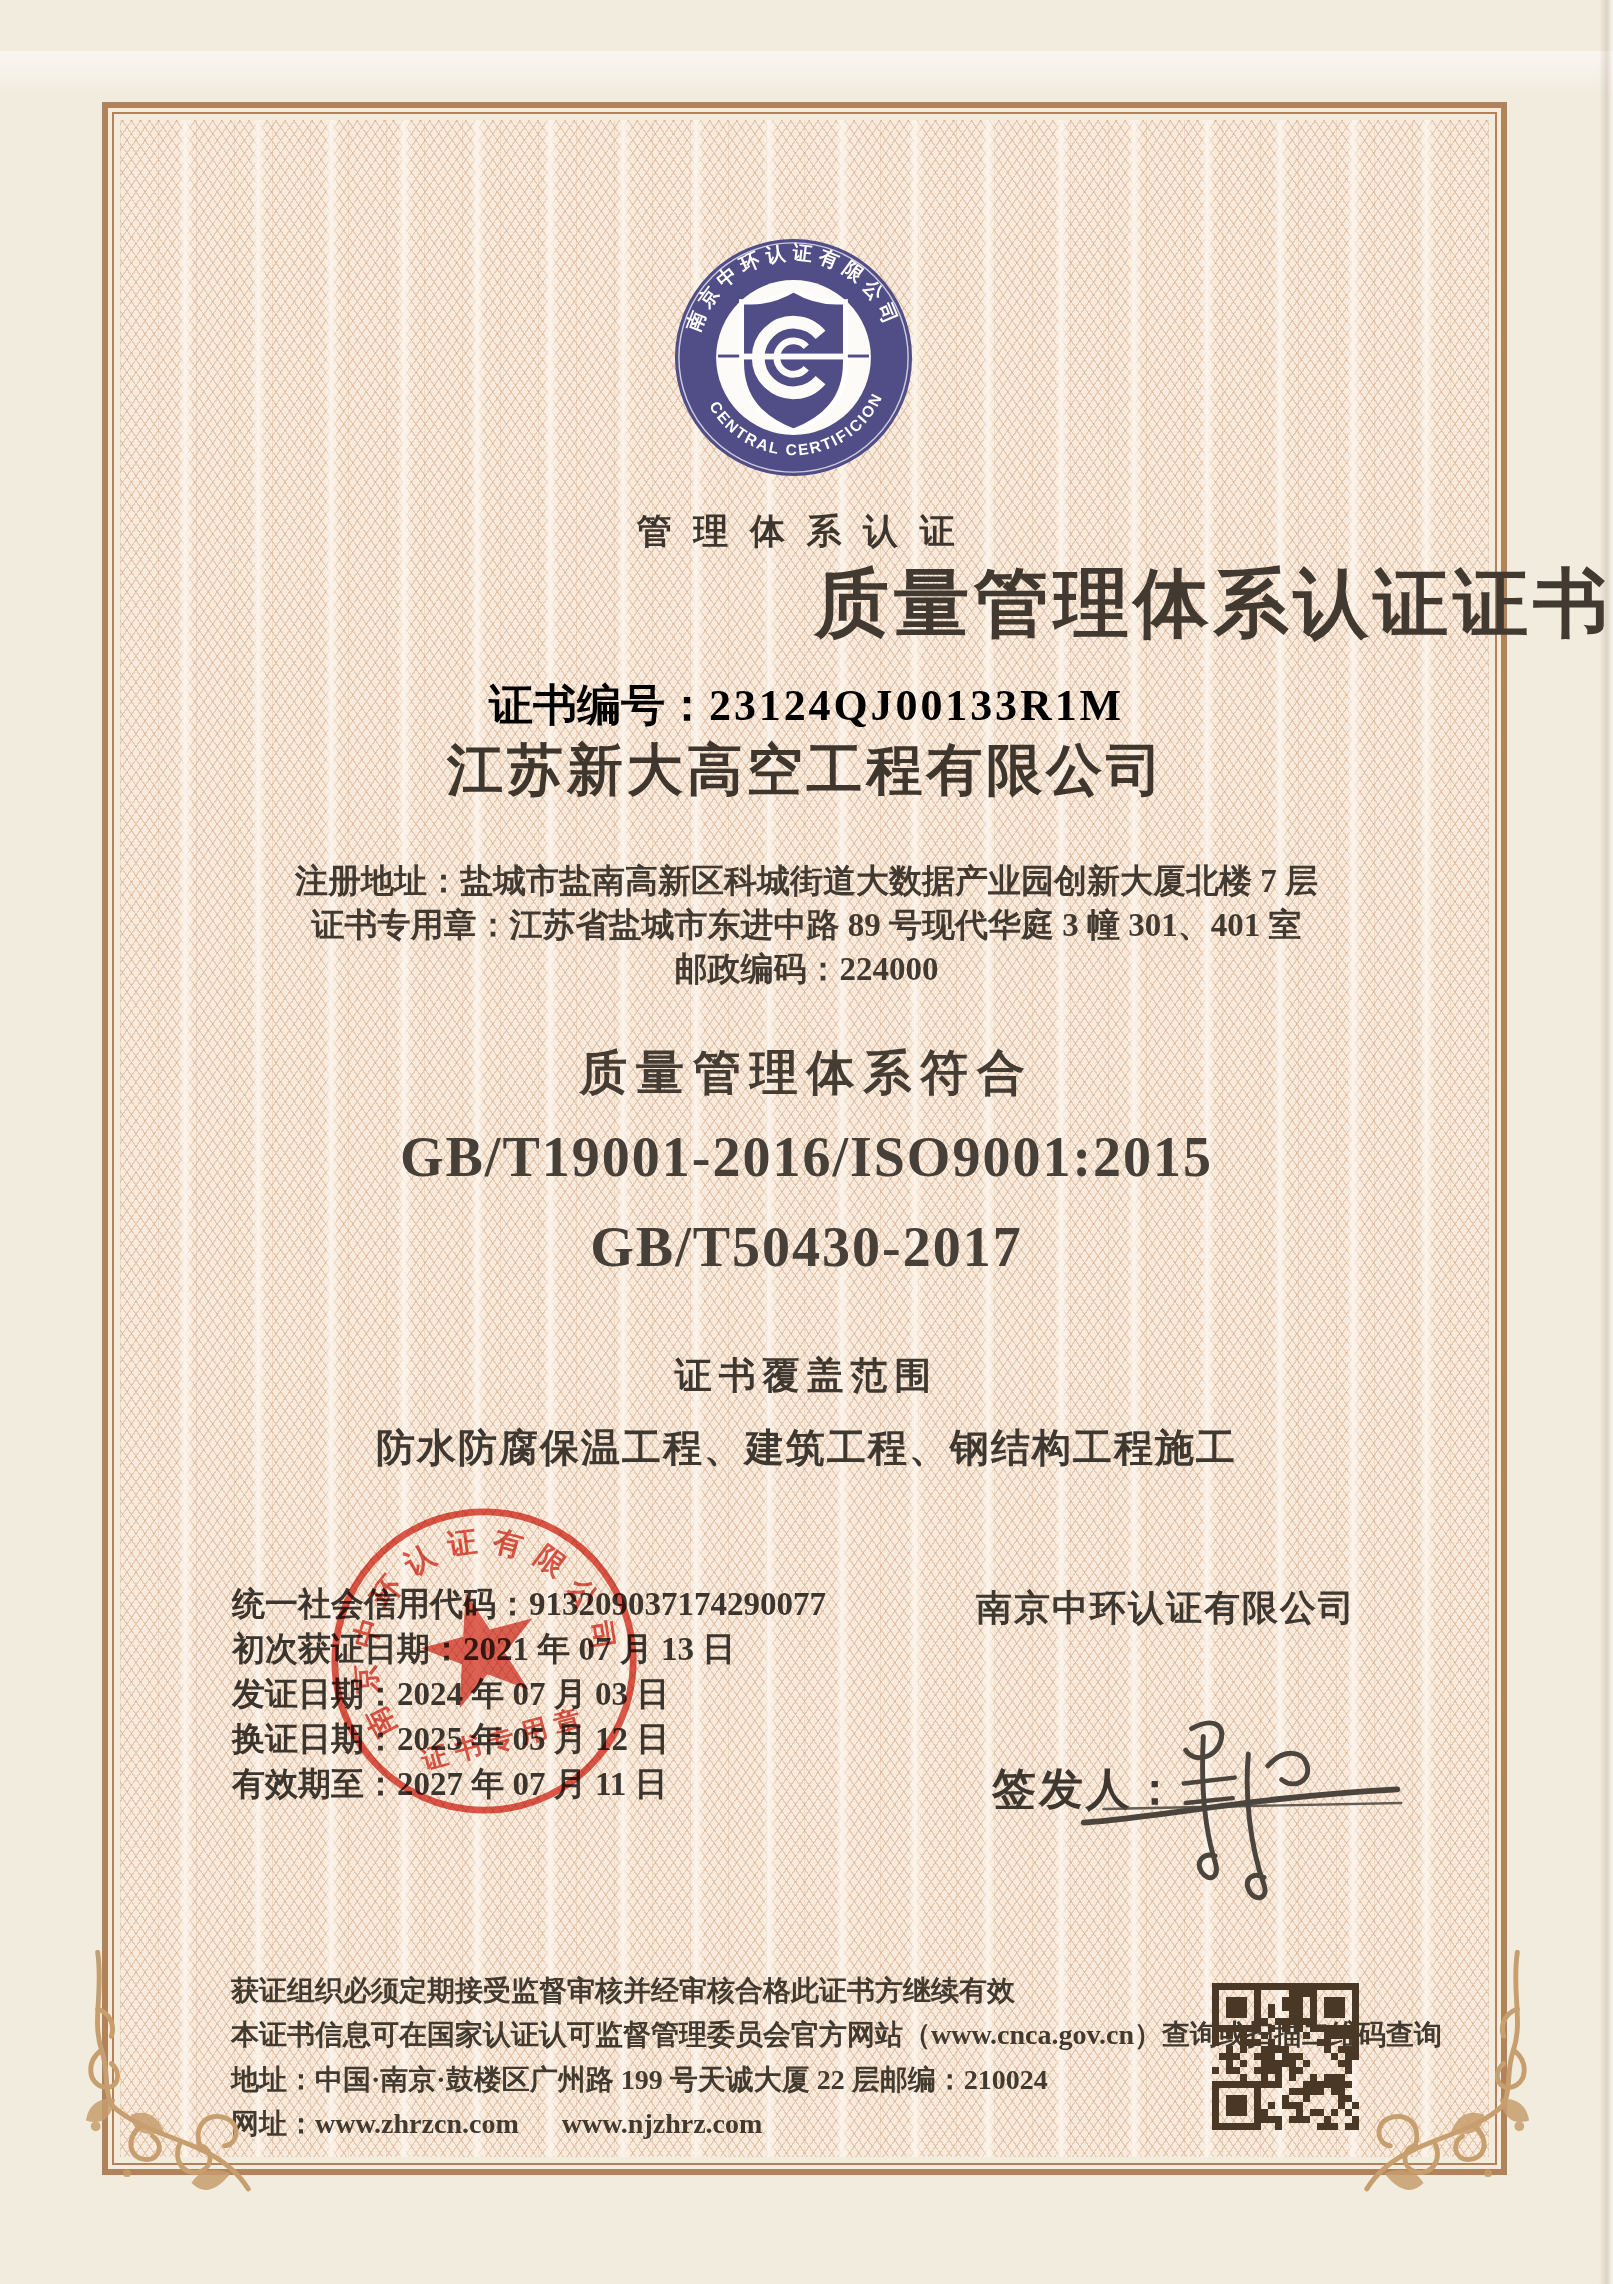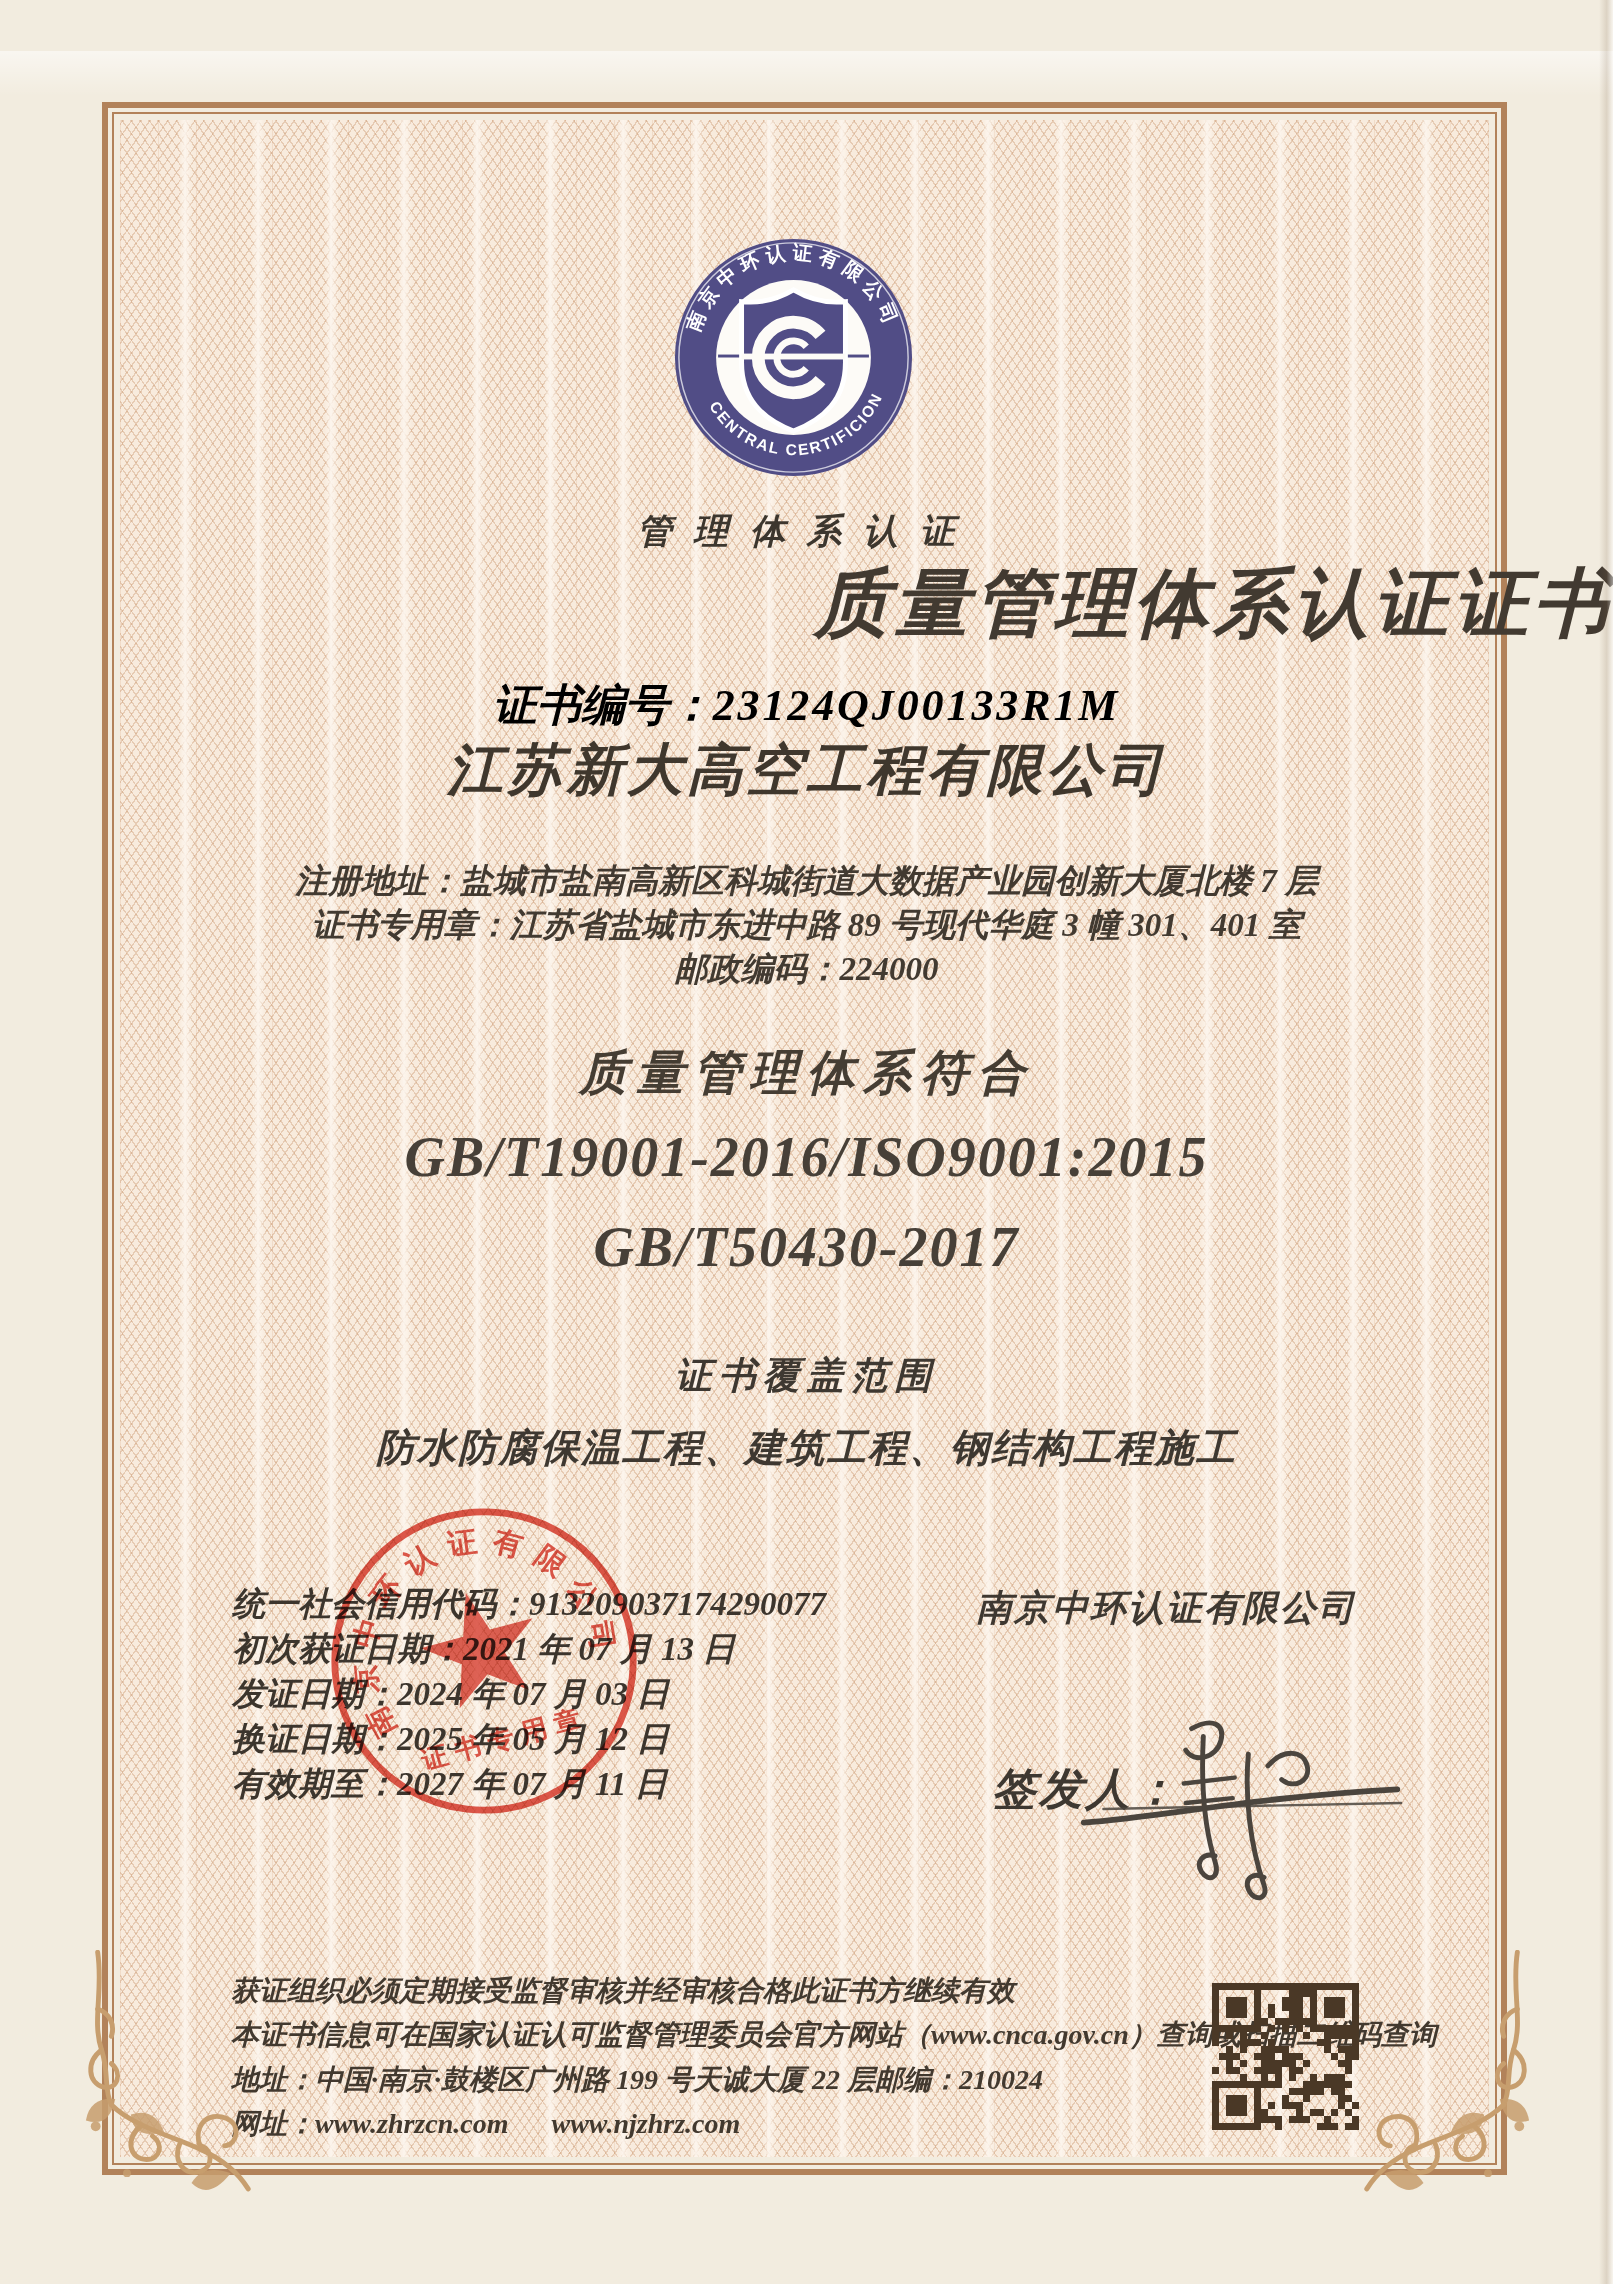--- a/index.html
+++ b/index.html
@@ -30,21 +30,21 @@
     position:absolute;inset:5.9px;
     background:
       repeating-linear-gradient(90deg, rgba(253,246,238,0) 0px, rgba(253,246,238,0) 59px, rgba(253,246,238,.95) 65px, rgba(253,246,238,0) 73px),
       repeating-linear-gradient(55deg, rgba(201,150,111,.38) 0px, rgba(201,150,111,.38) 1.3px, rgba(0,0,0,0) 1.3px, rgba(0,0,0,0) 7.4px),
       repeating-linear-gradient(-55deg, rgba(201,150,111,.38) 0px, rgba(201,150,111,.38) 1.3px, rgba(0,0,0,0) 1.3px, rgba(0,0,0,0) 7.4px),
       repeating-linear-gradient(90deg, rgba(214,170,130,.22) 0 1px, rgba(0,0,0,0) 1px 38px),
       #f8ebdd;
   }
   .abs{position:absolute;}
   .ctr{left:0;right:0;text-align:center;}
-  .line{white-space:nowrap;font-style:italic;}
+  .line{white-space:nowrap;}
   .b{font-weight:bold;}
   
   .cat-line{top:508px;font-size:35px;font-weight:700;letter-spacing:21.6px;color:#3c362e;}
   .main-title{top:554px;font-size:75px;font-weight:bold;letter-spacing:4.9px;color:#423a31;text-align:right;}
   .certno-line{top:676px;font-size:44px;color:#000000;}
   .certno-line .num{letter-spacing:2.9px;font-weight:600;}
   .company-line{top:733px;font-size:56px;font-weight:bold;letter-spacing:3.9px;color:#3f372d;}
   .addr{font-size:33px;font-weight:600;color:#423a31;}
   .addr1{top:859px;} .addr2{top:903px;} .addr3{top:947px;}
   .conform{top:1041px;font-size:48px;font-weight:bold;letter-spacing:8.8px;color:#453d33;}

